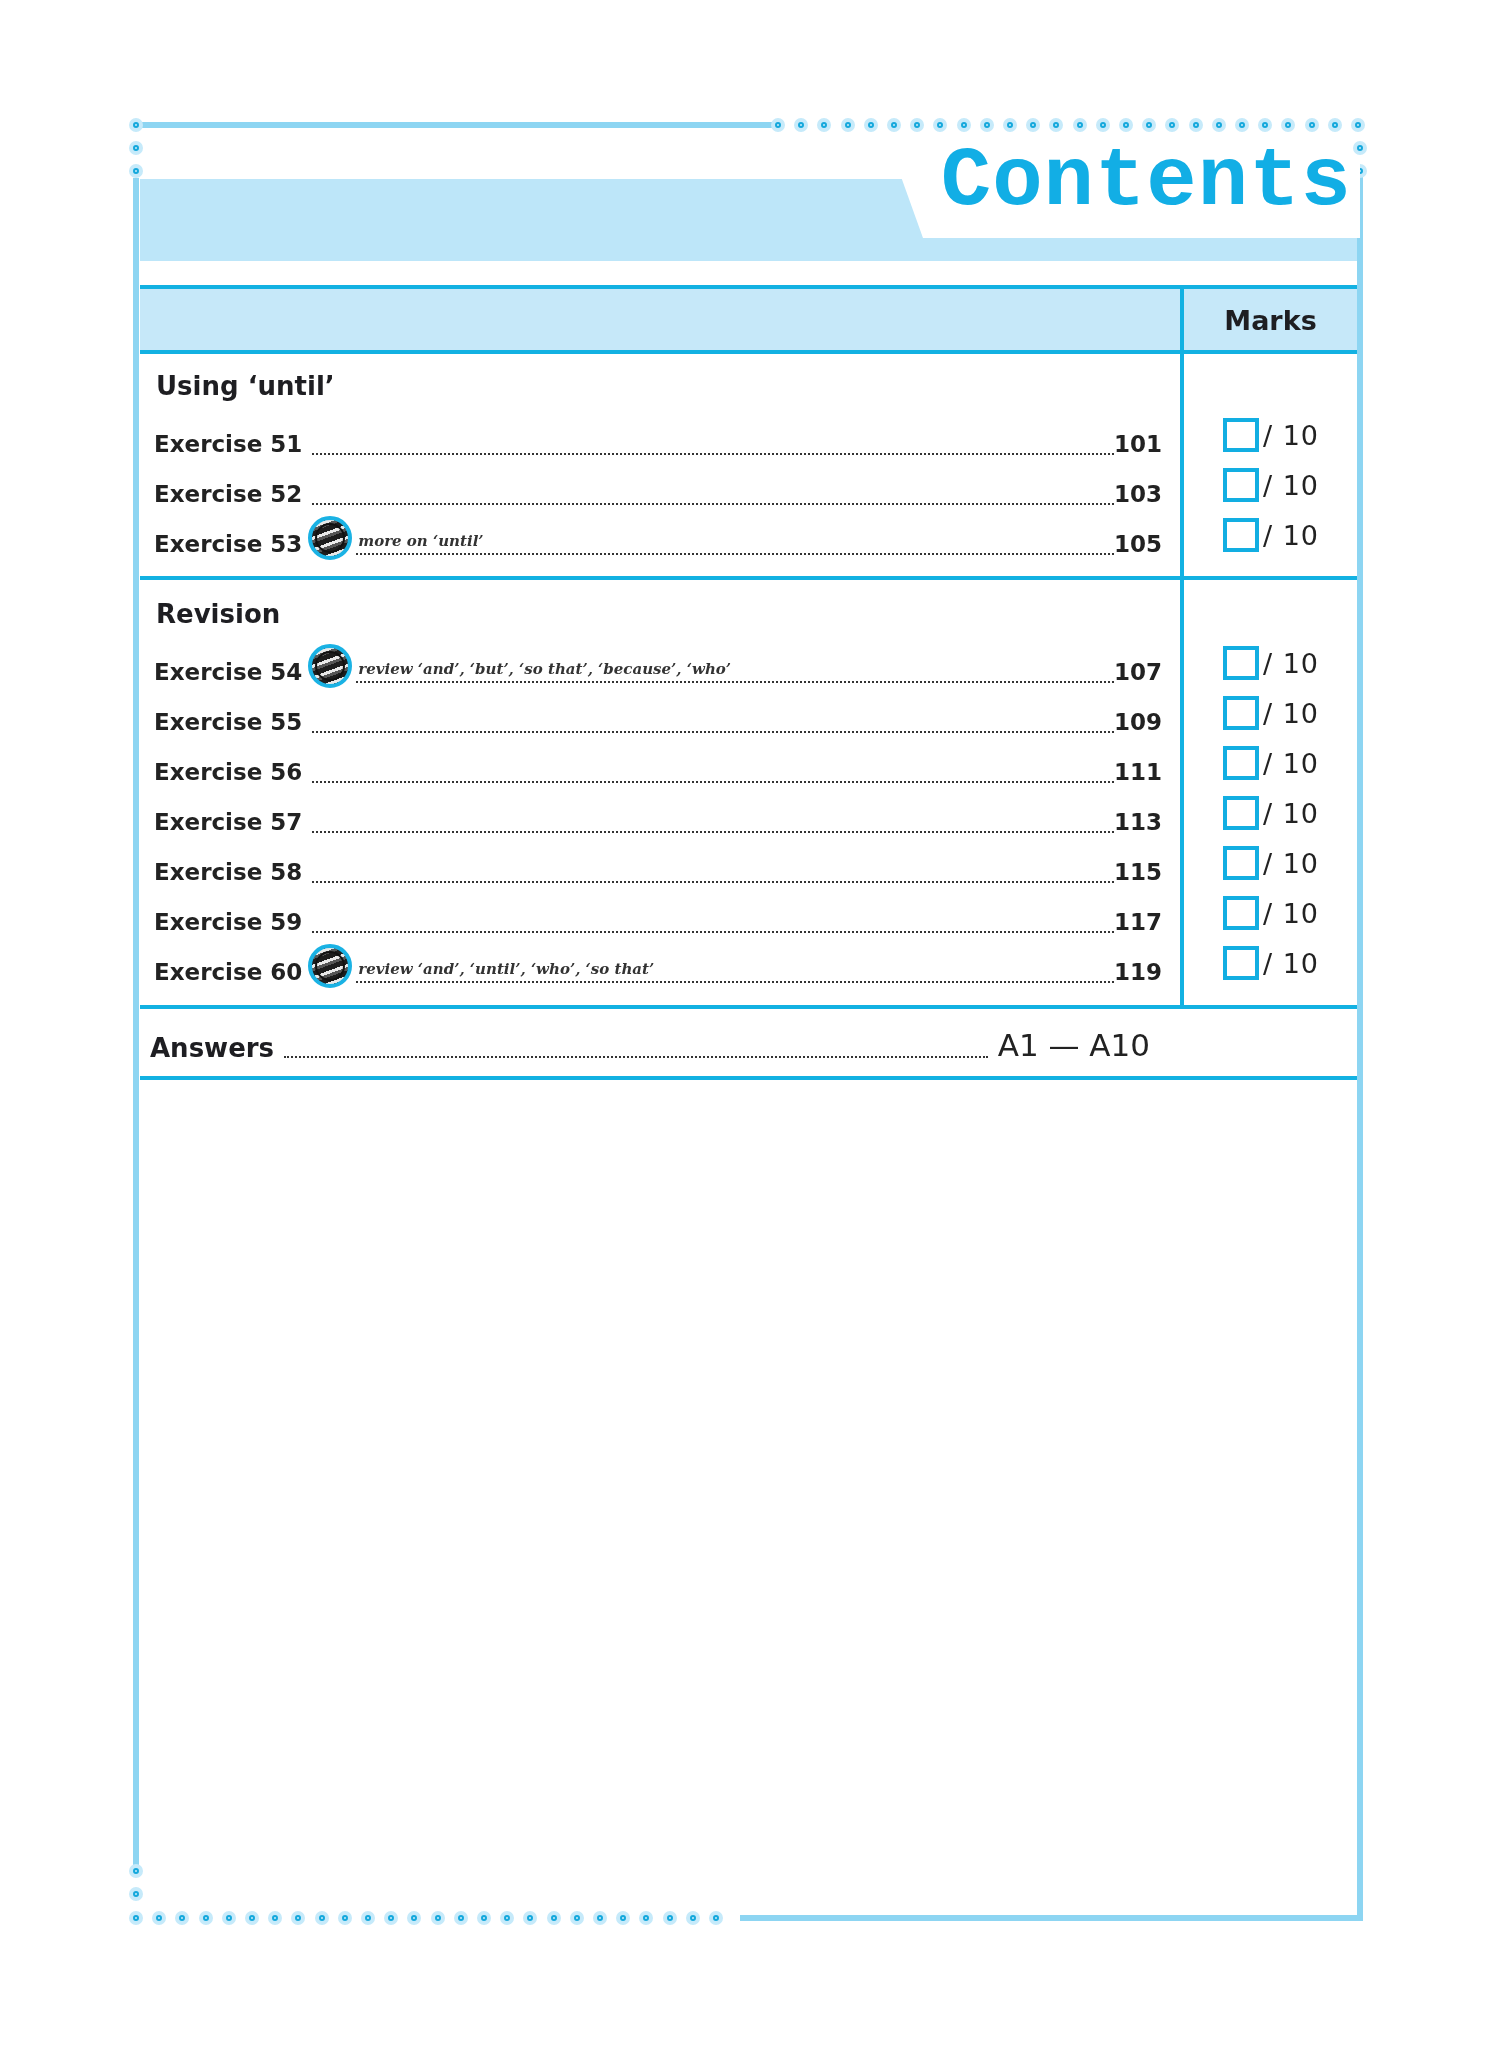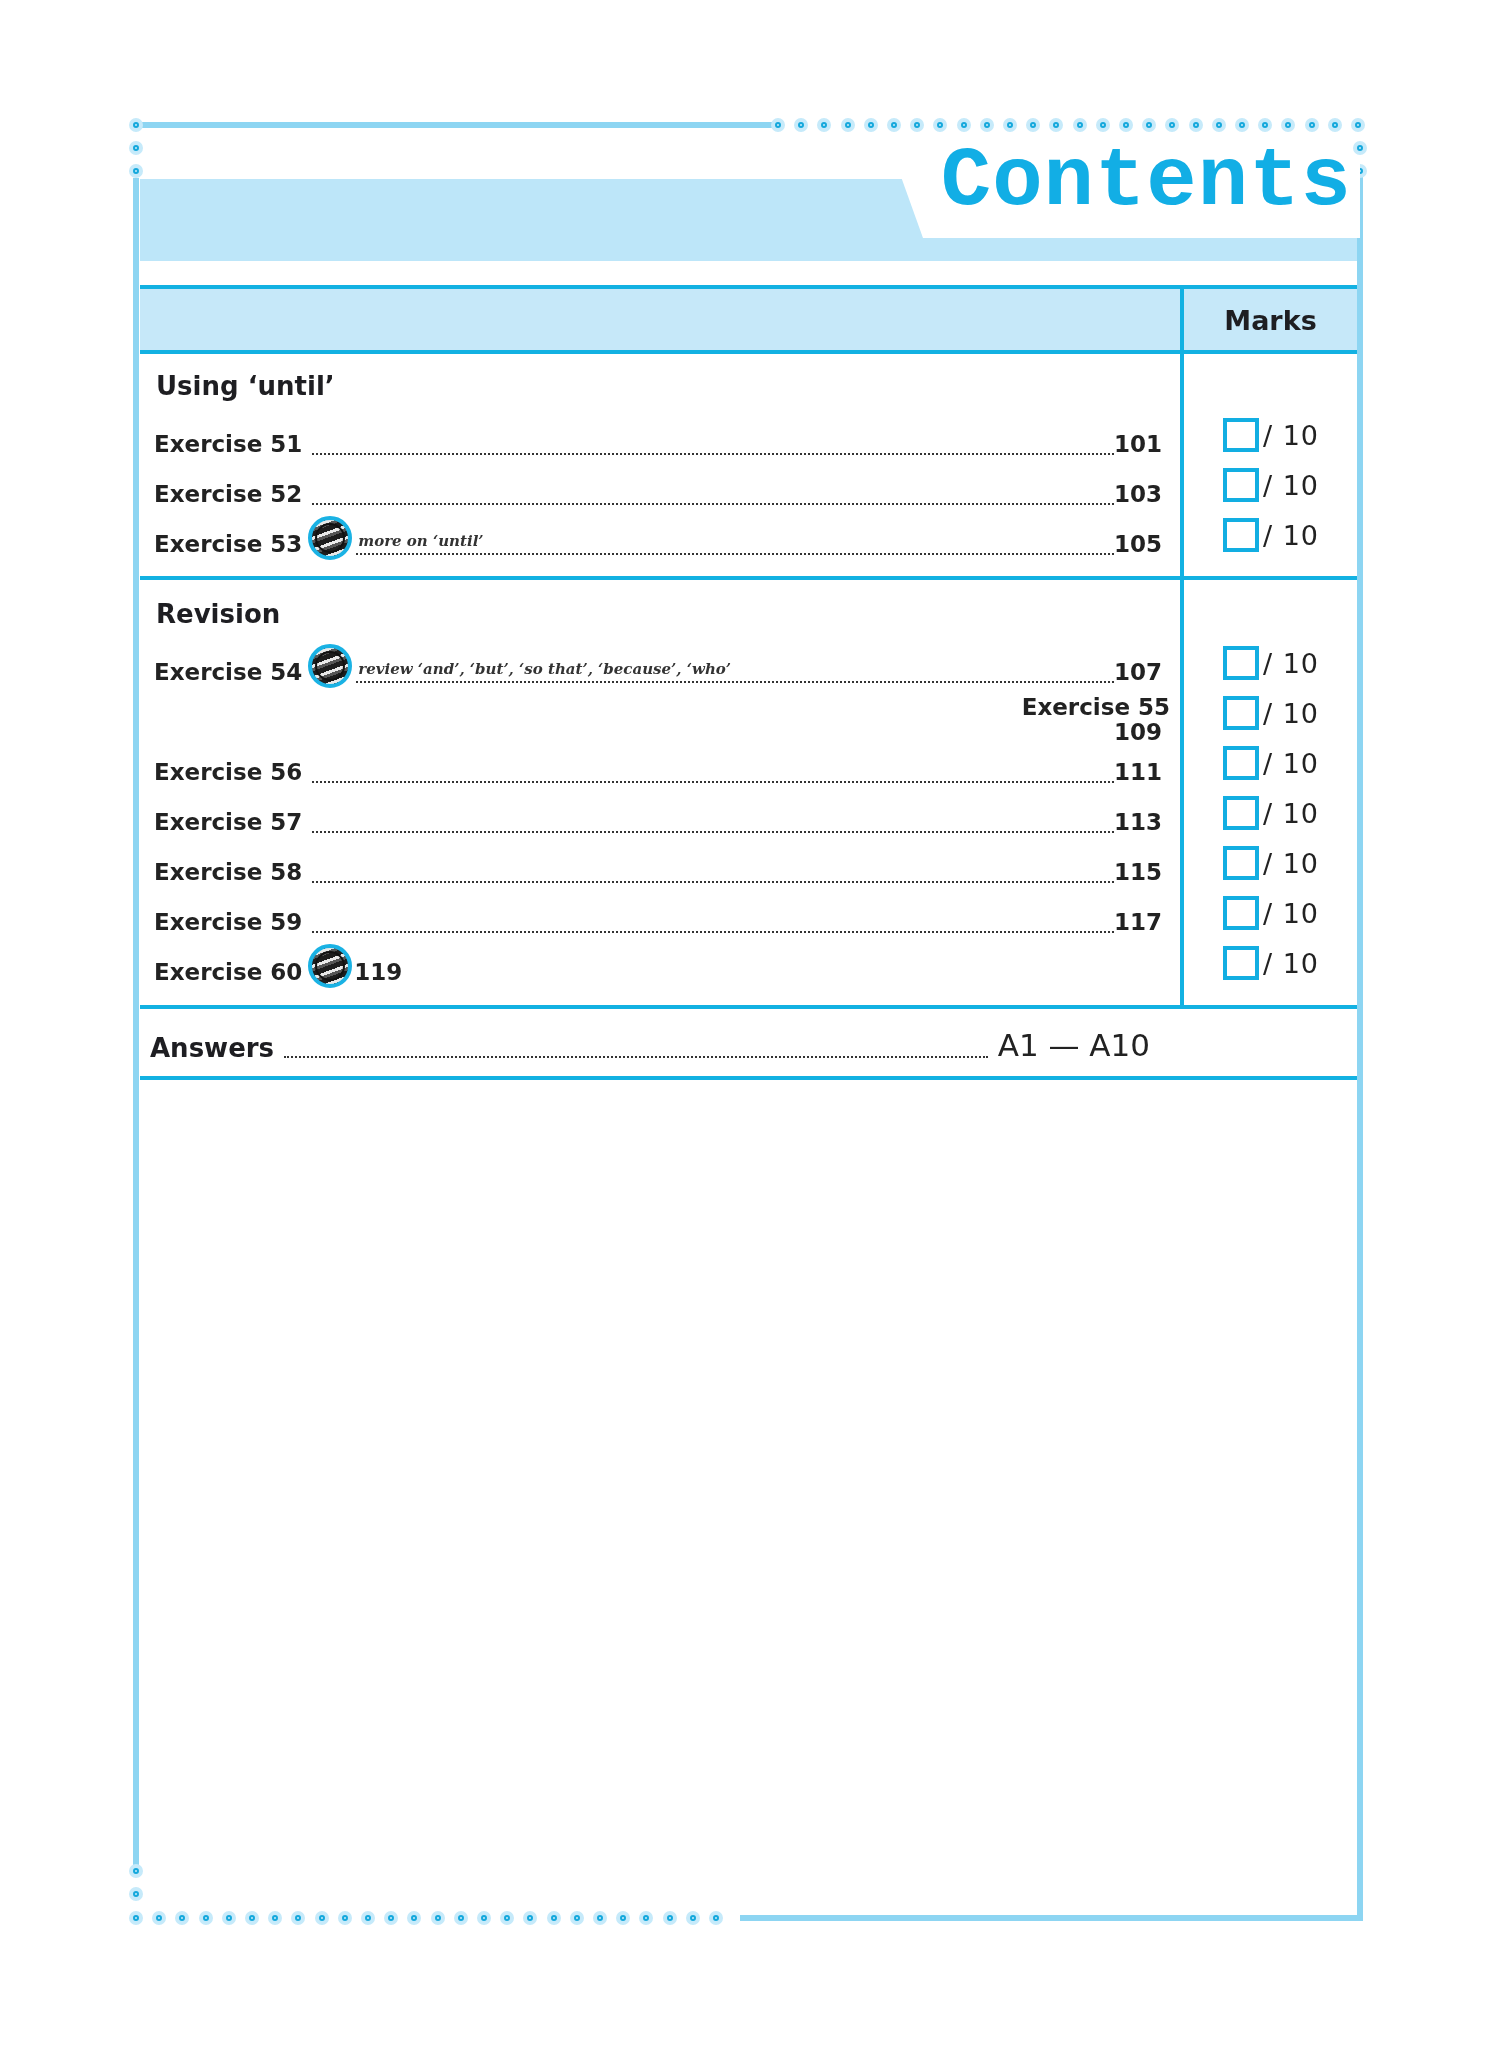--- a/index.html
+++ b/index.html
@@ -179,21 +179,21 @@
     <span class="leader with-badge">
       <span class="note">review ‘and’, ‘but’, ‘so that’, ‘because’, ‘who’</span>
     </span>
     <span class="page-num">107</span>
   </div>
   <div class="mark" style="top:361px;">
     <span class="mark-box"></span>
     <span class="mark-out">/ 10</span>
   </div>
 
-  <div class="row" style="top:411px;flex-direction:column;">
+  <div class="row" style="top:411px;">
     <span class="ex-label">Exercise 55</span>
     <span class="leader"></span>
     <span class="page-num">109</span>
   </div>
   <div class="mark" style="top:411px;">
     <span class="mark-box"></span>
     <span class="mark-out">/ 10</span>
   </div>
 
   <div class="row" style="top:461px;">
@@ -232,20 +232,23 @@
     <span class="page-num">117</span>
   </div>
   <div class="mark" style="top:611px;">
     <span class="mark-box"></span>
     <span class="mark-out">/ 10</span>
   </div>
 
   <div class="row" style="top:661px;">
     <span class="ex-label">Exercise 60</span>
     <span class="badge"></span>
+    <span class="leader with-badge">
+      <span class="note">review ‘and’, ‘until’, ‘who’, ‘so that’</span>
+    </span>
     <span class="page-num">119</span>
   </div>
   <div class="mark" style="top:661px;">
     <span class="mark-box"></span>
     <span class="mark-out">/ 10</span>
   </div>
 
   <div class="hline" style="top:720px;"></div>
 
   <div class="answers-row">

